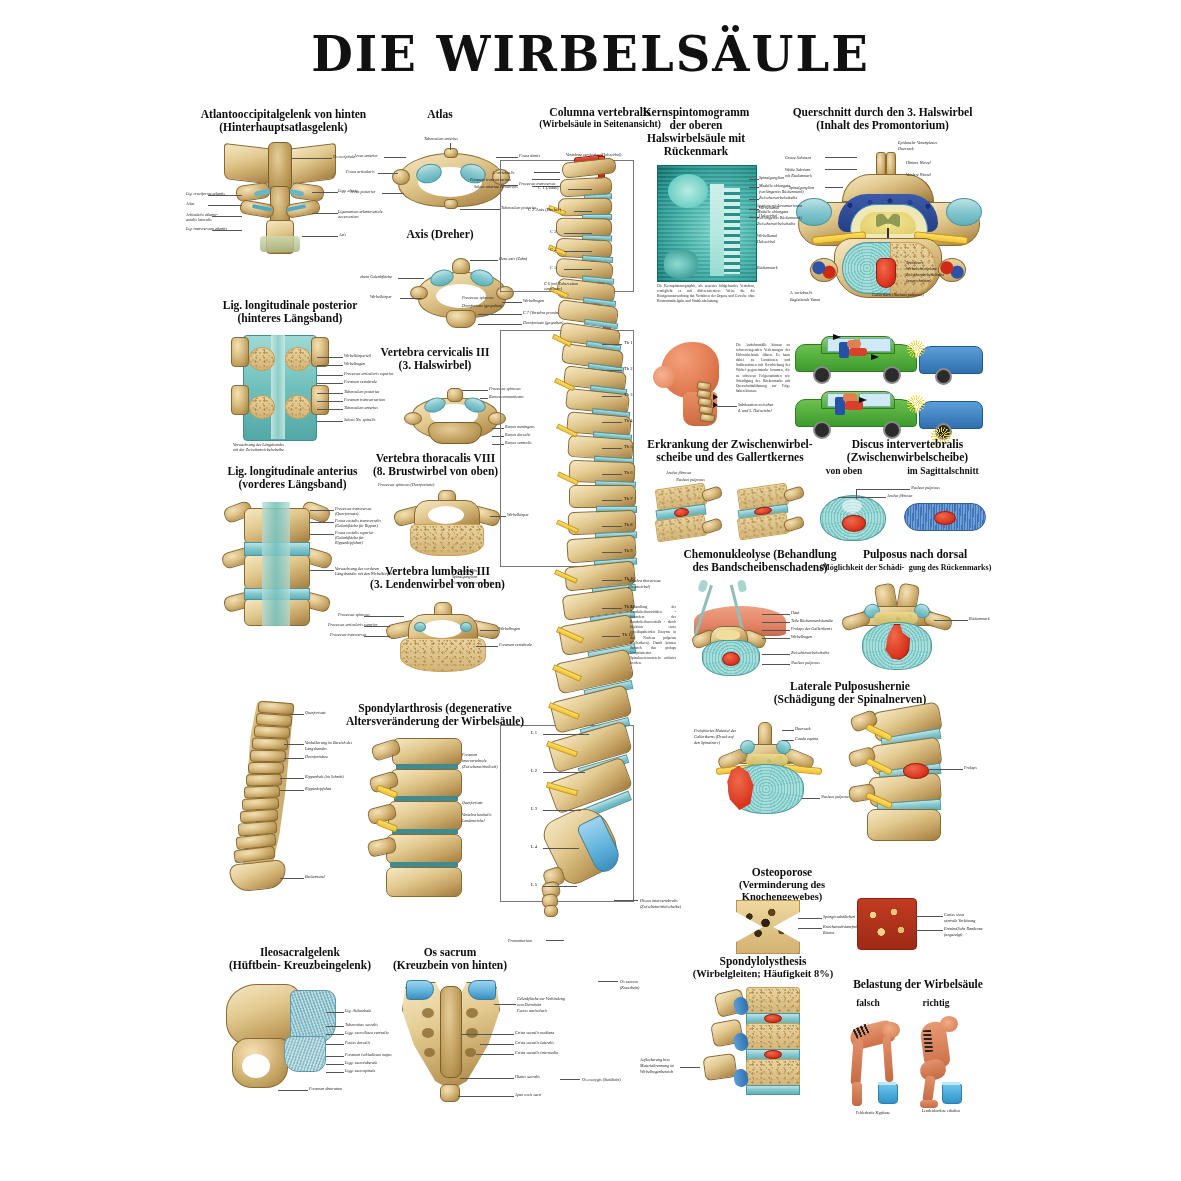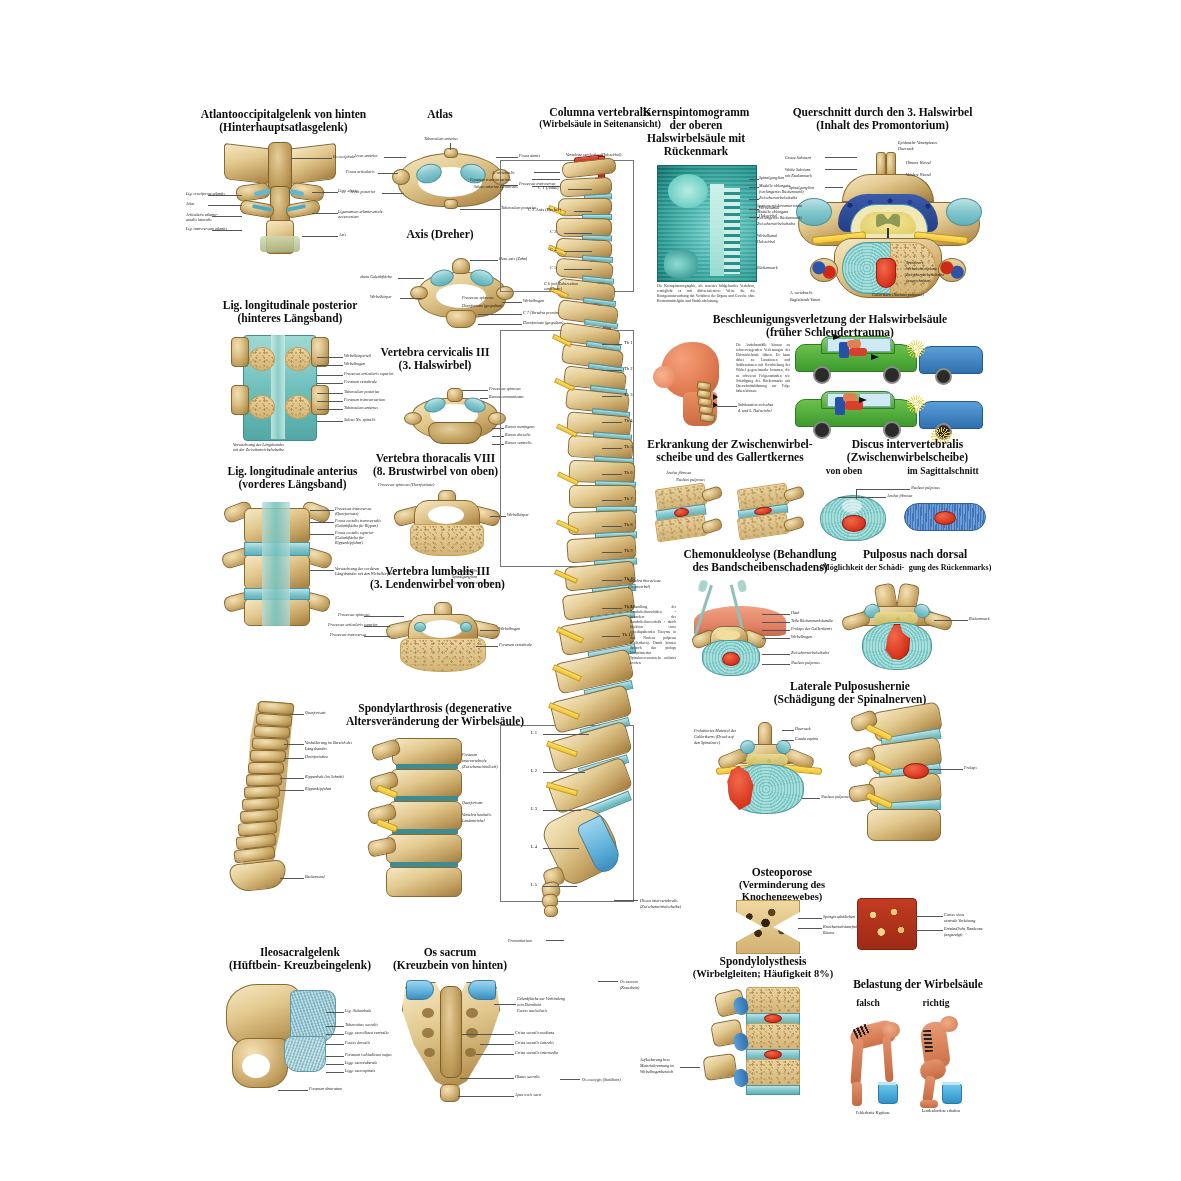--- a/index.html
+++ b/index.html
@@ -65,20 +65,21 @@
   .mri{background:
       repeating-linear-gradient(180deg, rgba(255,255,255,.12) 0 2px, rgba(0,0,0,.05) 2px 4px),
       radial-gradient(ellipse at 62% 55%, #7fd8cf 0%, #49b6ad 40%, #1e8f89 78%, #0d6b67 100%);
       border:0.5px solid #0e6d68;}
 </style>
 </head>
 <body>
 
 <div class="poster">
 
+  <div class="title">DIE WIRBELSÄULE</div>
 
   <div class="panel" style="left:196px;top:108px;width:175px;">
     <div class="hd s1">Atlantooccipitalgelenk von hinten</div>
     <div class="hd s1">(Hinterhauptsatlasgelenk)</div>
   </div>
   <div class="panel" style="left:190px;top:140px;width:185px;height:115px;">
 
     <div class="bone2" style="position:absolute;left:34px;top:6px;width:48px;height:34px;border-radius:4px 0 10px 6px;transform:skewY(7deg);"></div>
     <div class="bone2" style="position:absolute;left:96px;top:6px;width:48px;height:34px;border-radius:0 4px 6px 10px;transform:skewY(-7deg);"></div>
     <div class="bonedark" style="position:absolute;left:78px;top:2px;width:22px;height:48px;border-radius:6px;"></div>
@@ -606,24 +607,20 @@
     <div class="lbl it" style="left:20px;top:126px;">Wirbelschlußplatte</div>
     <div class="lbl it" style="left:20px;top:132px;">Zwischenwirbelscheibe</div>
     <div class="lbl it" style="left:20px;top:138px;">(angeschnitten)</div>
     <div class="lbl it" style="left:-14px;top:152px;">Gallertkern (Nucleus pulposus)</div>
   </div>
   <div class="panel" style="left:790px;top:290px;width:90px;">
     <div class="lbl it" style="left:0px;top:0px;">A. vertebralis</div>
     <div class="lbl it" style="left:0px;top:7px;">Begleitende Venen</div>
   </div>
 
-  <div class="panel" style="left:670px;top:313px;width:320px;">
-    <div class="hd s1">Beschleunigungsverletzung der Halswirbelsäule</div>
-    <div class="hd s1">(früher Schleudertrauma)</div>
-  </div>
 
   <div class="panel" style="left:655px;top:340px;width:110px;height:90px;">
     <div style="position:absolute;left:6px;top:2px;width:58px;height:56px;border-radius:52% 42% 38% 48%;
          background:radial-gradient(ellipse at 35% 30%,#f4a07a,#e07a50 60%,#c25c36);"></div>
     <div style="position:absolute;left:-2px;top:26px;width:22px;height:22px;border-radius:50%;
          background:radial-gradient(ellipse at 40% 40%,#f7b391,#e2825a);"></div>
     <div style="position:absolute;left:28px;top:52px;width:34px;height:34px;
          background:linear-gradient(180deg,#e88f63,#cd6a42);border-radius:6px 4px 10px 10px;"></div>
     <div class="bone" style="position:absolute;left:42px;top:42px;width:12px;height:6px;border-radius:2px;transform:rotate(8deg);"></div>
     <div class="bone" style="position:absolute;left:42px;top:50px;width:12px;height:6px;border-radius:2px;transform:rotate(8deg);"></div>

